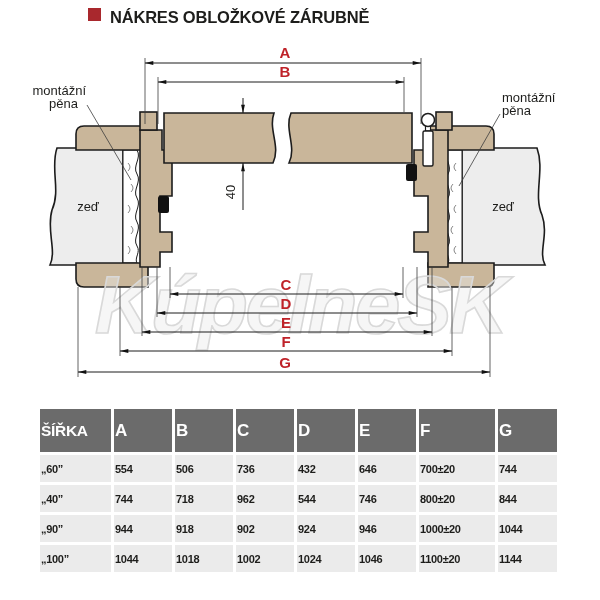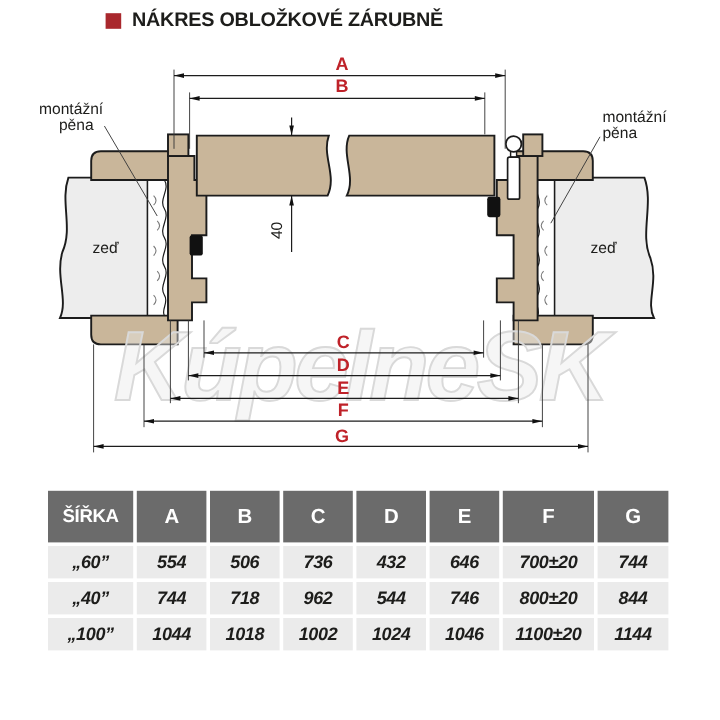--- a/index.html
+++ b/index.html
@@ -1,39 +1,39 @@
 <!DOCTYPE html>
 <html style="--title_red: #a9282d; --dim_red: #bf2229; --frame: #c9b69a; --frame_line: #1c1c1c; --wall_fill: #ededed; --hatch_line: #4a4a4a; --watermark: #d9d9d9; --table_header_bg: #6b6b6b; --table_header_text: #ffffff; --table_row_bg: #ebebeb; --table_text: #1d1d1b;"><head>
 <meta charset="utf-8">
 <style>
   html,body{margin:0;padding:0;background:#ffffff;}
   .stage{position:relative;width:600px;height:600px;background:#fff;overflow:hidden;
          font-family:"Liberation Sans","DejaVu Sans",sans-serif;}
-  .title-row{position:absolute;left:88px;top:8px;display:flex;align-items:center;z-index:5;}
+  .title-row{position:absolute;left:88px;top:8px;display:flex;z-index:5;}
   .title-bullet{width:13px;height:13px;background:var(--title_red,#a9282d);margin-right:9px;}
   .title-text{font-size:16.5px;font-weight:700;color:#1d1d1b;letter-spacing:-0.2px;white-space:nowrap;}
   svg{position:absolute;left:0;top:0;}
   svg text{font-family:"Liberation Sans","DejaVu Sans",sans-serif;}
   .dimlabel{fill:var(--dim_red,#bf2229);font-size:15px;font-weight:700;}
   .smalllabel{fill:#1d1d1b;font-size:13px;}
   .thin{stroke:#3c3c3c;stroke-width:0.8;}
   .dim{stroke:#1c1c1c;stroke-width:1;}
   .outline{stroke:var(--frame_line,#1c1c1c);stroke-width:1.6;fill:none;}
   .tan{fill:var(--frame,#c9b69a);stroke:var(--frame_line,#1c1c1c);stroke-width:1.6;}
   .foam{fill:#ffffff;stroke:#1c1c1c;stroke-width:1;}
   .wm{fill:rgba(236,236,236,0.45);stroke:var(--watermark,#d9d9d9);stroke-width:1.6;
       font-size:82px;font-style:italic;font-weight:700;letter-spacing:-3px;}
   table.dim-table{position:absolute;left:37px;top:406px;border-collapse:separate;border-spacing:3px;
                   table-layout:fixed;}
-  table.dim-table td{ text-align:center;vertical-align:middle;letter-spacing:-0.3px;}
+  table.dim-table td{ vertical-align:middle;letter-spacing:-0.3px;}
   tr.hdr td{background:var(--table_header_bg,#6b6b6b);color:var(--table_header_text,#ffffff);
             font-weight:700;font-size:17px;height:41px;}
   tr.hdr td.first{font-size:15.5px;}
   tr.datarow td{background:var(--table_row_bg,#ebebeb);color:var(--table_text,#1d1d1b);
-                font-weight:700;font-size:15px;height:25px;font-style:italic;}
+                font-weight:700;font-size:11px;height:25px;}
   col.c-sirka{width:71px;} col.c-std{width:58px;} col.c-f{width:76px;} col.c-g{width:59px;}
 </style>
 </head>
 <body>
 
 <div class="stage">
 
   <div class="title-row">
     <div class="title-bullet"></div>
     <div class="title-text">NÁKRES OBLOŽKOVÉ ZÁRUBNĚ</div>
@@ -185,20 +185,30 @@
           <td>„40”</td>
           <td>744</td>
           <td>718</td>
           <td>962</td>
           <td>544</td>
           <td>746</td>
           <td>800±20</td>
           <td>844</td>
         </tr>
         <tr class="datarow">
+          <td>„90”</td>
+          <td>944</td>
+          <td>918</td>
+          <td>902</td>
+          <td>924</td>
+          <td>946</td>
+          <td>1000±20</td>
+          <td>1044</td>
+        </tr>
+        <tr class="datarow">
           <td>„100”</td>
           <td>1044</td>
           <td>1018</td>
           <td>1002</td>
           <td>1024</td>
           <td>1046</td>
           <td>1100±20</td>
           <td>1144</td>
         </tr>
       </tbody>

